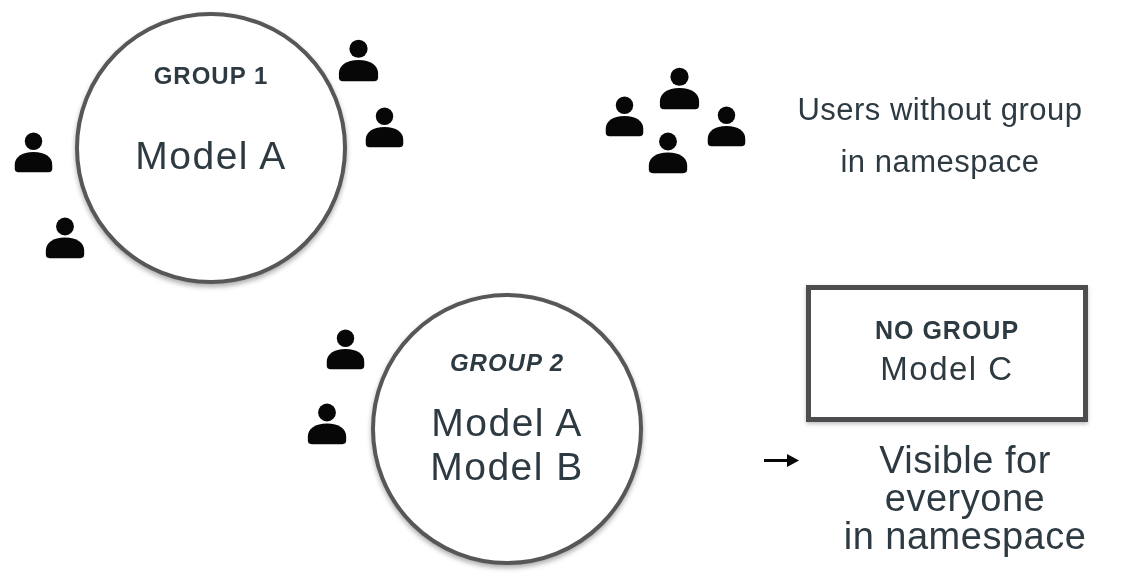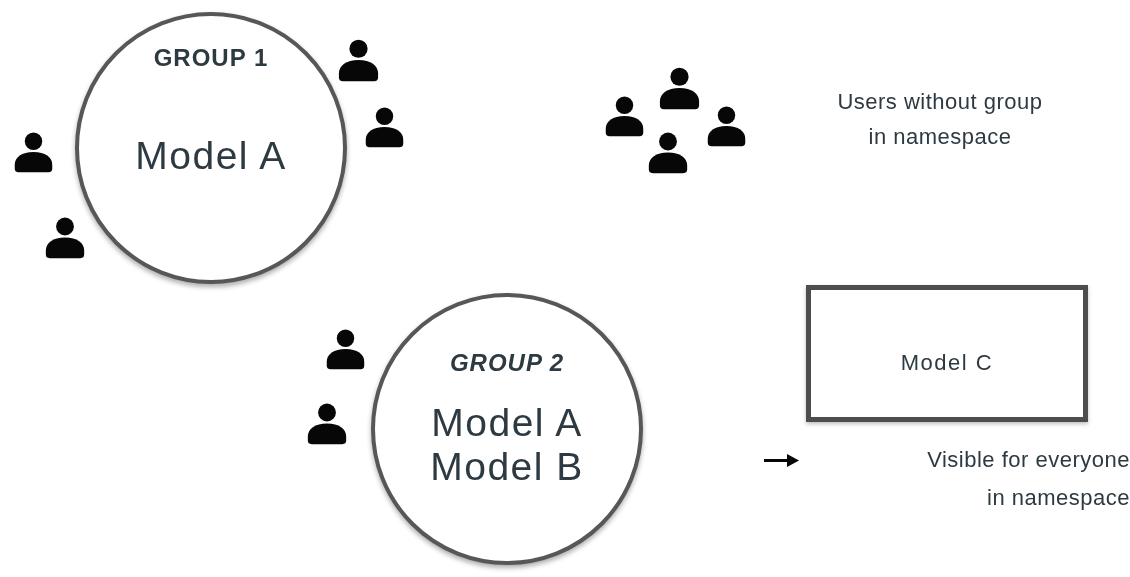--- a/index.html
+++ b/index.html
@@ -29,21 +29,21 @@
 
   .group-label {
     position: absolute;
     left: 0; width: 100%;
     text-align: center;
     font-size: 24px;
     font-weight: 700;
     letter-spacing: 1px;
     color: #2e3a42;
   }
-  .circle-g1 .group-label { top: 28px; }
+  .circle-g1 .group-label { top: 46px; }
   .circle-g2 .group-label { top: 52px; font-style: italic; }
 
   .model-text {
     position: absolute;
     left: 0; width: 100%;
     text-align: center;
     font-size: 39px;
     font-weight: 400;
     letter-spacing: 1.5px;
     color: #2e3a42;
@@ -67,48 +67,47 @@
     text-align: center;
     font-size: 25px;
     font-weight: 700;
     letter-spacing: 1px;
     color: #2e3a42;
   }
   .no-group-model {
     position: absolute;
     top: 60px; left: 0; width: 100%;
     text-align: center;
-    font-size: 22px;
+    font-size: 33px;
     font-weight: 400;
     letter-spacing: 1.5px;
     color: #2e3a42;
   }
 
   
   .caption {
     position: absolute;
     text-align: center;
     color: #2e3a42;
     white-space: pre-line;
     font-weight: 400;
   }
   .cluster-caption {
     left: 760px; top: 84px;
     width: 360px;
-    font-size: 22px;
-    line-height: 35px;
+    font-size: 31px;
+    line-height: 52px;
     letter-spacing: 0.5px;
   }
   .legend-caption {
     left: 800px; top: 441px;
     width: 330px;
-    font-size: 22px;
+    font-size: 38px;
     line-height: 38px;
     letter-spacing: 0.5px;
-    text-align: right;
   }
 
   
   .person { position: absolute; fill: #070707; }
   .legend-arrow { position: absolute; left: 763px; top: 453px; }
 </style>
 </head>
 <body>
 
 <div class="canvas">
@@ -120,20 +119,21 @@
 
   <div class="group-circle circle-g2">
     <div class="group-label">GROUP 2</div>
     <div class="model-text">
       <span>Model A</span><br>
       <span>Model B</span>
     </div>
   </div>
 
   <div class="no-group-box">
+    <div class="no-group-label">NO GROUP</div>
     <div class="no-group-model">Model C</div>
   </div>
 
   <svg class="person" style="left:335px;top:38px;width:47px;height:44px" viewBox="0 0 48 44">
       <circle cx="24" cy="10.5" r="9.3"></circle>
       <path d="M24 22 C 11.5 22 4 27.6 4 35.6 L4 39.6 Q4 43.6 8 43.6 L40 43.6 Q44 43.6 44 39.6 L44 35.6 C 44 27.6 36.5 22 24 22 Z"></path>
     </svg>
   <svg class="person" style="left:362px;top:106px;width:45px;height:42px" viewBox="0 0 48 44">
       <circle cx="24" cy="10.5" r="9.3"></circle>
       <path d="M24 22 C 11.5 22 4 27.6 4 35.6 L4 39.6 Q4 43.6 8 43.6 L40 43.6 Q44 43.6 44 39.6 L44 35.6 C 44 27.6 36.5 22 24 22 Z"></path>

